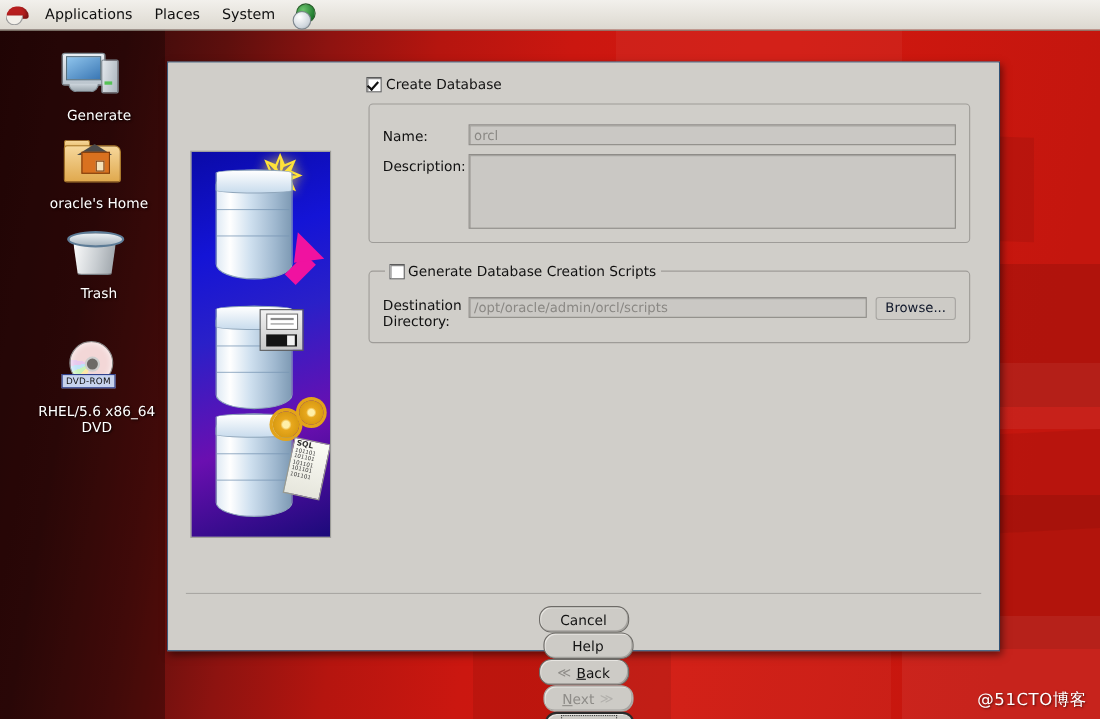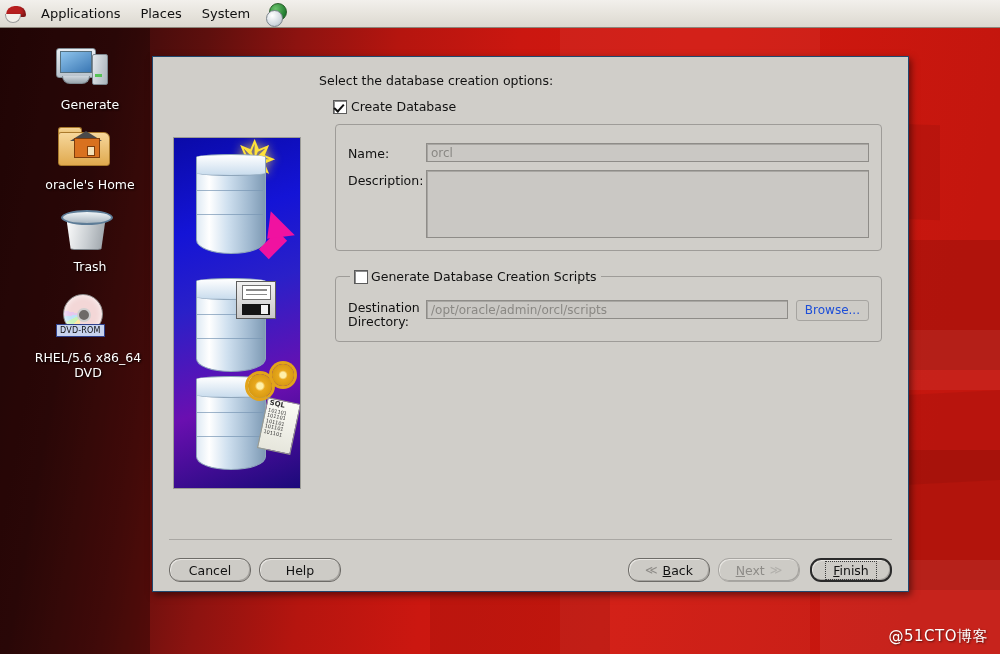--- a/index.html
+++ b/index.html
@@ -343,34 +343,34 @@
     font-family: "DejaVu Sans", "Liberation Sans", sans-serif;
   }
   .fta {
     flex: 1; height: 68px; box-sizing: border-box;
     background: #cac8c4;
     border: 1px solid #8e8c88;
     box-shadow: inset 1px 1px 0 #a8a6a2;
   }
   .browse-btn {
     margin-left: 8px; flex: 0 0 auto;
-    font-size: 12px; color: #1d4ed8;
+    font-size: 12px; color: #0f172a;
     background: #cdcbc6;
     border: 1px solid #a6a4a0;
     border-radius: 3px;
     padding: 2px 8px; height: 21px; box-sizing: border-box;
     line-height: 15px;
   }
 
   
   #btnbar {
     border-top: 1px solid #a9a7a3;
     margin: 0 14px; padding: 11px 0 0 0;
     display: flex; align-items: center;
-    height: 50px; box-sizing: border-box;
+    height: 50px; box-sizing: border-box; flex-direction: column;
   }
   .btn {
     font-size: 12.5px; color: #121212;
     background: #cdcbc6;
     border: 1px solid #6d6b67;
     border-radius: 11px;
     padding: 3px 0; height: 24px; box-sizing: border-box;
     min-width: 82px; text-align: center;
     line-height: 17px;
     box-shadow: inset 1px 1px 0 #e7e5e1, inset -1px -1px 0 #a5a39f;
@@ -451,21 +451,21 @@
   </div>
 
   <div class="desk-icon ic-trash" style="left:30px;top:206px;">
     <div class="glyph">
       <div class="can"></div>
         <div class="lid"></div>
     </div>
     <div>Trash</div>
   </div>
 
-  <div class="desk-icon ic-dvd" style="left:28px;top:294px;text-align:center;">
+  <div class="desk-icon ic-dvd" style="left:28px;top:310px;text-align:center;">
     <div class="glyph">
       <div class="disc"></div>
         <div class="hub"></div>
       <div class="label">DVD-ROM</div>
     </div>
     <div style="margin-top:8px;">RHEL/5.6 x86_64 DVD</div>
   </div>
 
   <div id="dialog">
 
@@ -501,21 +501,20 @@
           <div class="gear" style="left:74px;top:236px;width:24px;height:24px;"></div>
           <div class="gear" style="left:98px;top:226px;width:22px;height:22px;"></div>
           <div class="scroll-paper" style="left:88px;top:262px;">
             <b>SQL</b>
             <span>101101 101101 101101 101101 101101</span>
           </div>
         </div>
 
         <div id="formcol">
 
-          <div class="lead">Select the database creation options:</div>
 
           <div class="chkrow">
             <span class="chk checked"></span>
             <span class="chklabel">Create Database</span>
           </div>
 
           <fieldset class="grp">
             <div class="frow">
               <div class="flabel">Name:</div>
               <div class="ftext">orcl</div>

